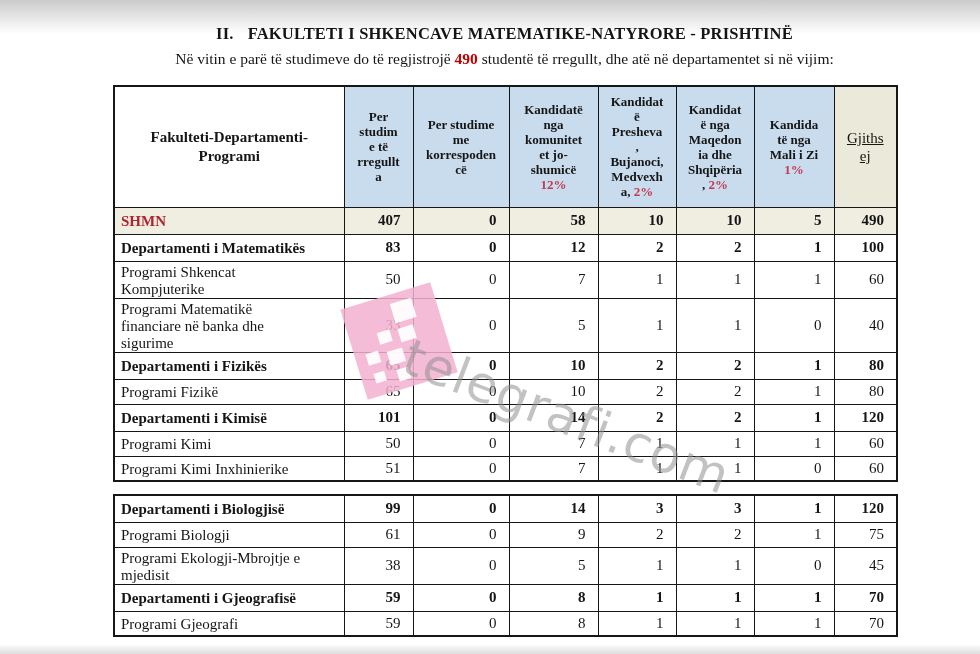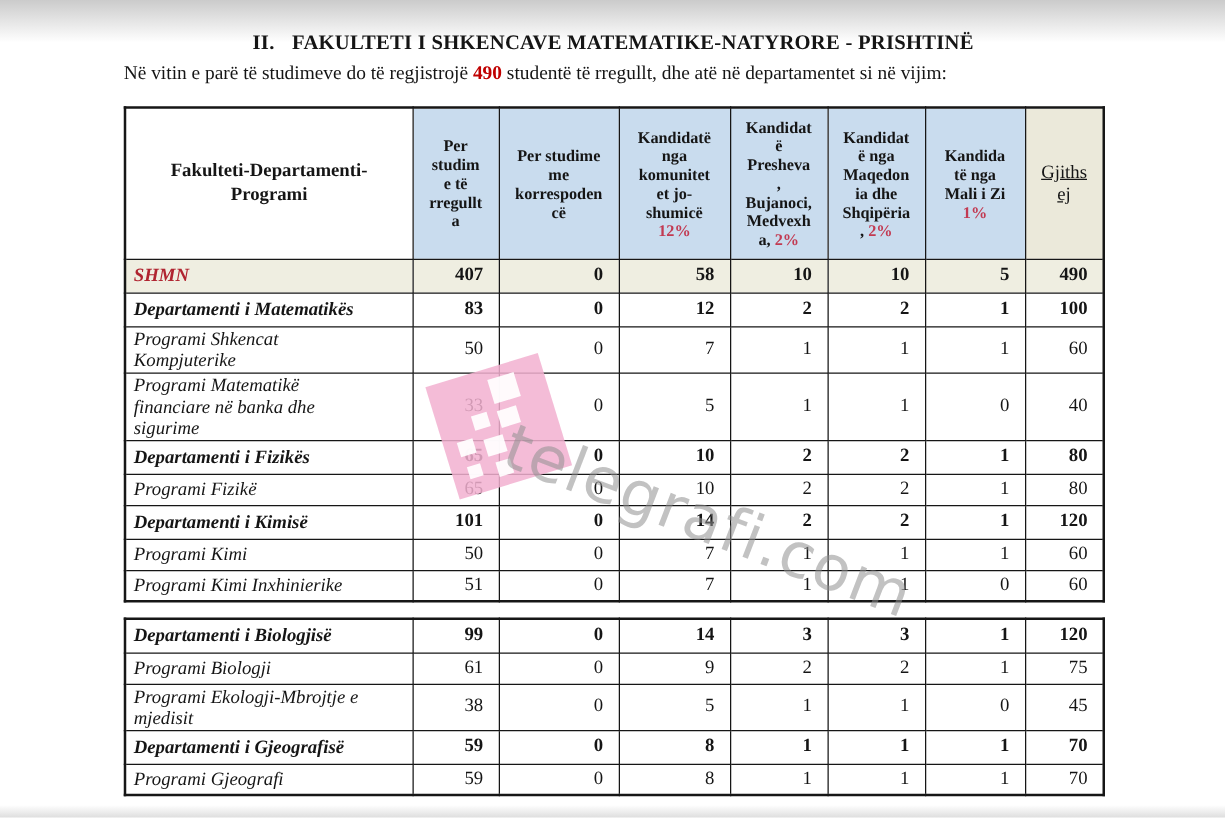--- a/index.html
+++ b/index.html
@@ -5,36 +5,36 @@
   html,body{margin:0;padding:0;}
   body{
     width:980px;height:654px;background:#ffffff;position:relative;overflow:hidden;
     font-family:"Liberation Serif", serif;color:#151515;
   }
   .top-fade{position:absolute;top:0;left:0;width:980px;height:34px;
     background:linear-gradient(#cbcbcb,rgba(255,255,255,0));pointer-events:none;}
   .bottom-fade{position:absolute;bottom:0;left:0;width:980px;height:10px;
     background:linear-gradient(rgba(255,255,255,0),#dedede);pointer-events:none;}
 
-  .content{position:absolute;left:99px;top:24px;width:783px;}
+  .content{position:absolute;left:113px;top:24px;width:783px;}
   .title{font-size:16.5px;font-weight:bold;text-align:center;margin:0 0 6px 0;letter-spacing:.2px;}
   .title .num{margin-right:14px;}
-  .subtitle{font-size:15.5px;margin:0 0 17px 0;}
+  .subtitle{font-size:15.5px;margin:0 0 17px 0;text-align:center;}
   .hl-red{color:#c00000;font-weight:bold;}
 
   table{border-collapse:collapse;width:783px;table-layout:fixed;border:2px solid #161616;}
   td,th{border:1px solid #161616;vertical-align:middle;overflow:hidden;}
   tr.header-row{height:121px;}
   thead th{background:#c9dcee;font-size:13px;line-height:15px;font-weight:bold;
     text-align:center;white-space:pre-line;padding:2px 1px;}
   thead th.first{background:#ffffff;font-size:15px;line-height:19px;margin-top:32px;}
   thead th.last{background:#ebe9da;font-weight:normal;font-size:15px;line-height:18px;text-decoration:underline;}
   .pct{color:#c23a52;}
 
-  .label-cell{text-align:left;padding:2px 4px 0 6px;font-size:15px;line-height:17px;white-space:pre-line;font-style:italic;}
+  .label-cell{text-align:left;padding:2px 4px 0 6px;font-size:15px;line-height:17px;white-space:pre-line;}
   .value-cell{text-align:right;padding:2px 12px 2px 2px;font-size:15px;}
   tr.total{height:27px;} tr.dept{height:27px;} tr.prog{height:25px;}
   tr.total td{background:#efeee1;font-weight:bold;}
   tr.total .label-cell{color:#b02430;}
   tr.dept td{font-weight:bold;}
   .tbl2{margin-top:12px;}
 
   .watermark{position:absolute;left:0;top:0;width:980px;height:654px;pointer-events:none;}
   .wm-logo{position:absolute;left:352px;top:294px;width:94px;height:94px;
     background:rgba(242,176,208,0.85);transform:rotate(-17deg);}

